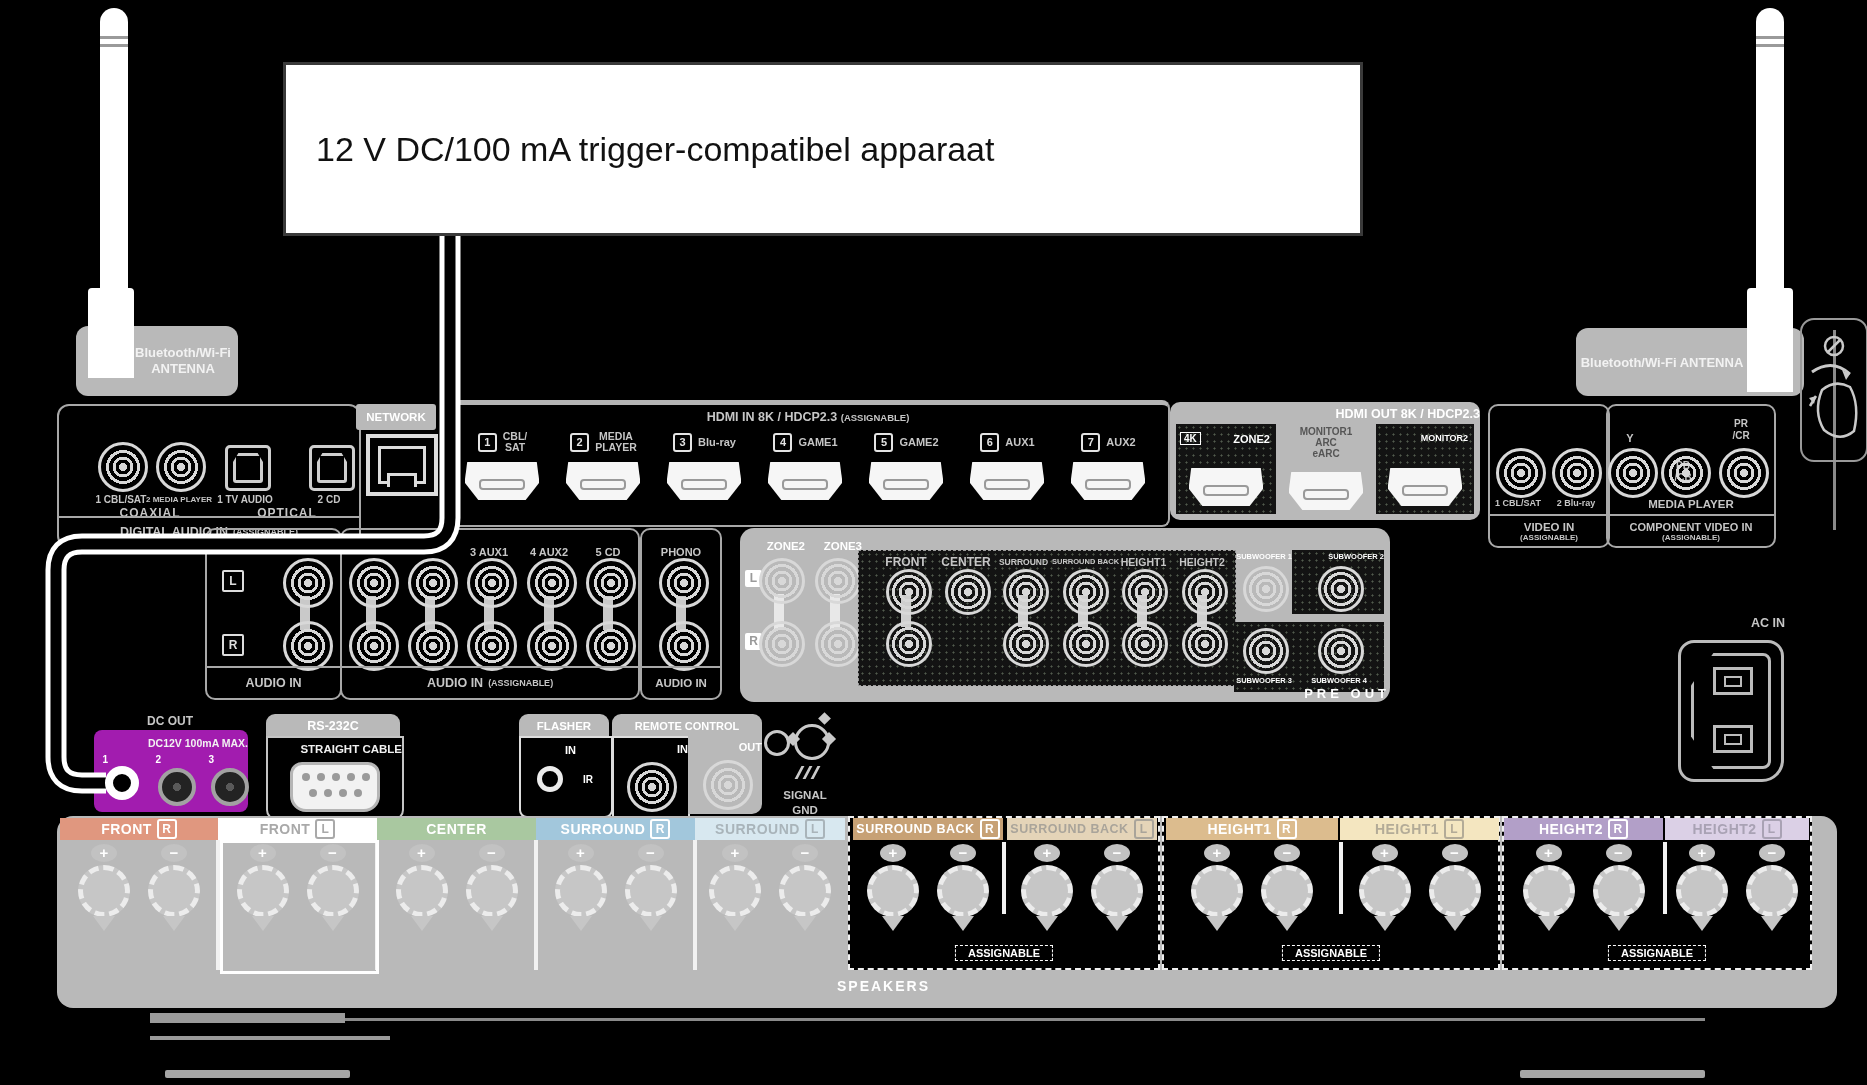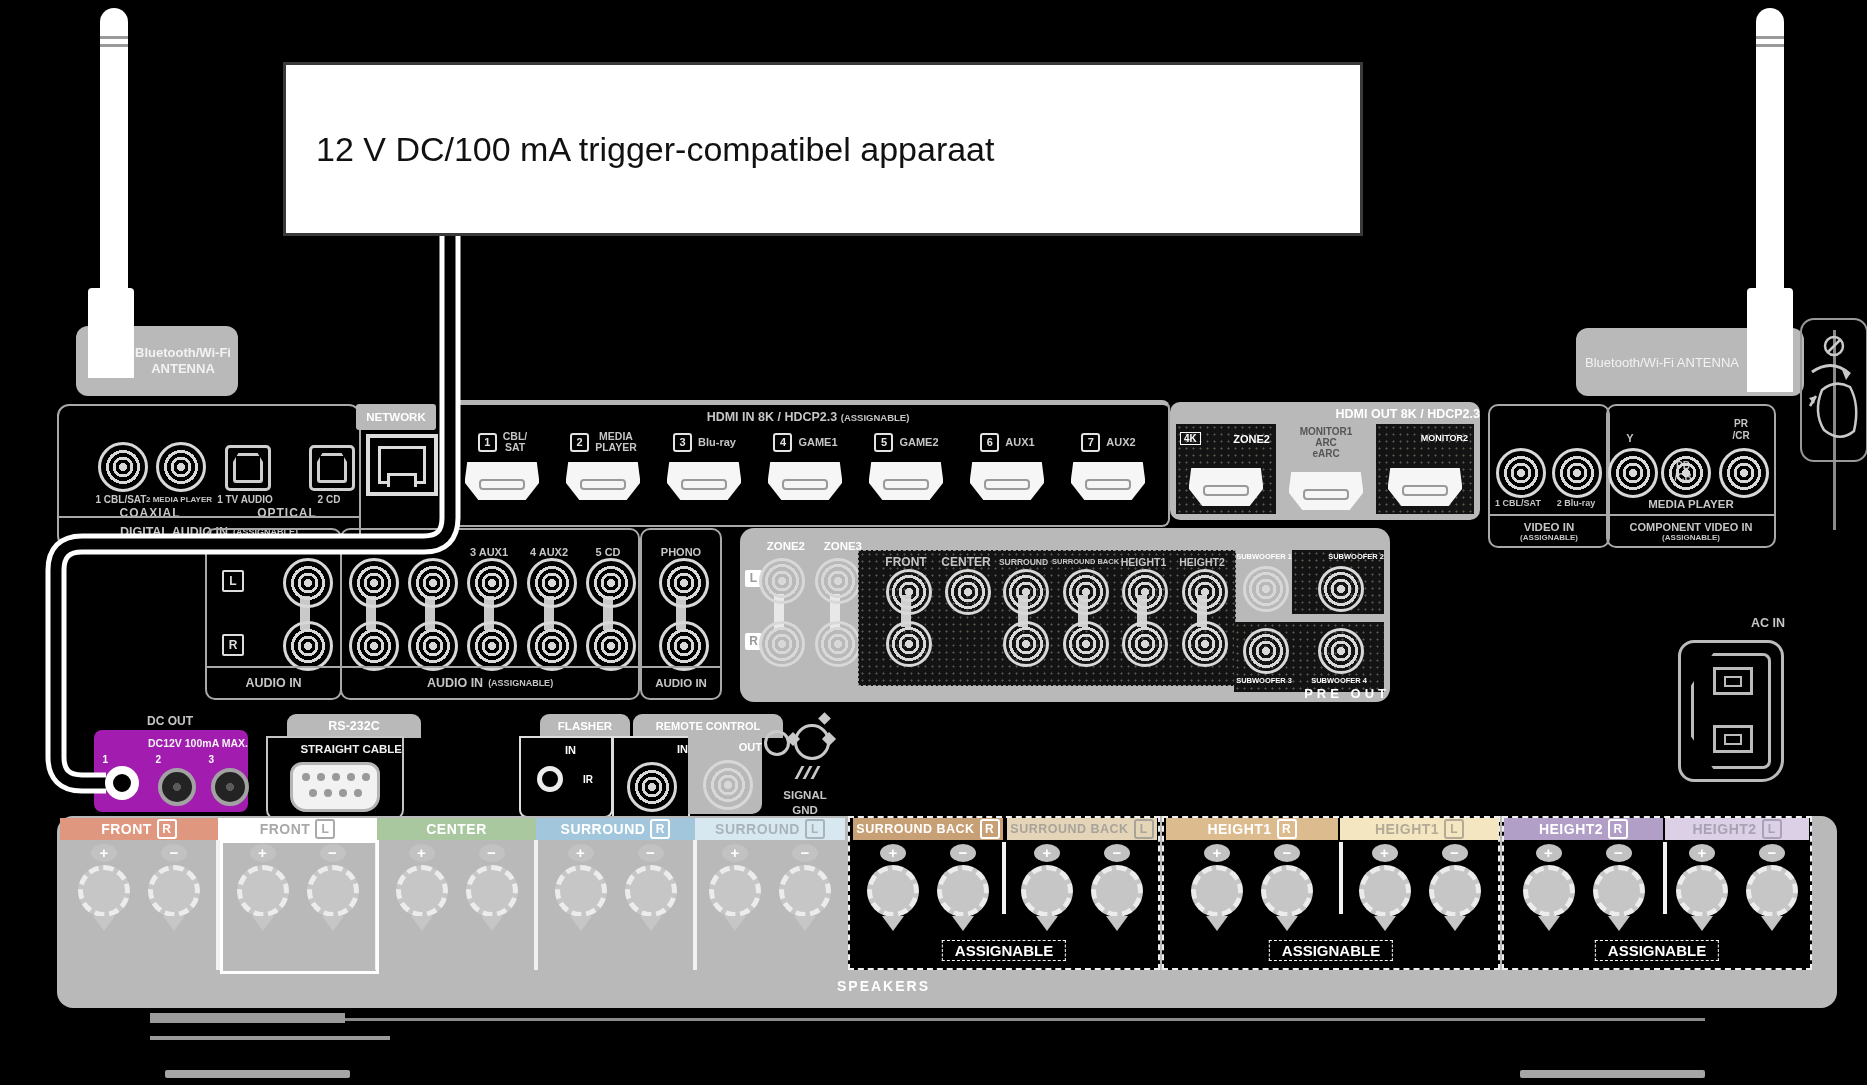--- a/index.html
+++ b/index.html
@@ -46,24 +46,24 @@
          justify-content:center;gap:5px;font-weight:bold;font-size:14px;letter-spacing:.5px;white-space:nowrap;}
   .spk-group{position:absolute;top:818px;height:152px;}
   .posts{position:absolute;top:26px;left:0;right:0;display:flex;justify-content:center;gap:18px;}
   .post{display:flex;flex-direction:column;align-items:center;gap:3px;width:52px;}
   .sign{width:26px;height:18px;border-radius:50%;background:#c2c2c2;color:#fff;
         font-weight:bold;font-size:15px;line-height:17px;text-align:center;}
   .knob{width:52px;height:52px;border-radius:50%;border:5px dashed #ececec;background:#c6c6c6;box-sizing:border-box;}
   .cone{width:0;height:0;border:11px solid transparent;border-top:15px solid #c6c6c6;margin-top:-4px;}
   .dark-spk{position:absolute;top:816px;height:154px;background:#000;border:2px dashed #f0f0f0;box-sizing:border-box;}
   .asg{position:absolute;bottom:7px;left:50%;transform:translateX(-50%);border:1px dashed #fff;
-       color:#fff;font-size:15px;font-weight:bold;padding:1px 12px;white-space:nowrap;}
+       color:#fff;font-size:11px;font-weight:bold;padding:1px 12px;white-space:nowrap;}
   .vline{position:absolute;background:#f2f2f2;}
   .tab{position:absolute;background:#b9b9b9;border-radius:9px 9px 0 0;color:#fff;font-weight:bold;
-       text-align:center;margin-left:21px;}
+       text-align:center;}
   .pin{position:absolute;width:34px;height:22px;border:3px solid #bbb;display:flex;align-items:center;justify-content:center;}
   .pini{width:14px;height:7px;border:2px solid #bbb;}
   .gline{position:absolute;background:#9a9a9a;}
 </style>
 </head>
 <body>
 
 <div class="stage">
 
   <div class="gline abs" style="left:150px;top:1018px;width:1555px;height:3px;background:#8a8a8a;"></div>
@@ -76,21 +76,21 @@
   <div class="abs gbox" style="left:76px;top:326px;width:162px;height:70px;border-radius:12px;display:flex;flex-direction:column;align-items:center;justify-content:center;padding-left:52px;box-sizing:border-box;color:#f2f2f2;font-weight:bold;font-size:13px;line-height:16px;text-align:center;">
     <span>Bluetooth/Wi-Fi</span>
     <span>ANTENNA</span>
   </div>
   <div class="abs" style="left:88px;top:288px;width:46px;height:90px;background:#fff;border-radius:4px 4px 0 0;"></div>
   <div class="abs" style="left:100px;top:8px;width:28px;height:286px;background:#fff;border-radius:14px 14px 0 0;">
     <div style="position:absolute;left:0;right:0;top:28px;height:3px;background:#9a9a9a;"></div>
     <div style="position:absolute;left:0;right:0;top:36px;height:3px;background:#9a9a9a;"></div>
   </div>
 
-  <div class="abs gbox" style="left:1576px;top:328px;width:228px;height:68px;border-radius:12px;display:flex;align-items:center;justify-content:center;padding-right:56px;box-sizing:border-box;color:#f2f2f2;font-weight:normal;font-size:13px;">
+  <div class="abs gbox" style="left:1576px;top:328px;width:228px;height:68px;border-radius:12px;display:flex;align-items:center;justify-content:center;padding-right:56px;box-sizing:border-box;color:#f2f2f2;font-weight:bold;font-size:13px;">
     <span>Bluetooth/Wi-Fi ANTENNA</span>
   </div>
   <div class="abs" style="left:1747px;top:288px;width:46px;height:104px;background:#fff;border-radius:4px 4px 0 0;"></div>
   <div class="abs" style="left:1756px;top:8px;width:28px;height:286px;background:#fff;border-radius:14px 14px 0 0;">
     <div style="position:absolute;left:0;right:0;top:28px;height:3px;background:#9a9a9a;"></div>
     <div style="position:absolute;left:0;right:0;top:36px;height:3px;background:#9a9a9a;"></div>
   </div>
   <div class="abs" style="left:1800px;top:318px;width:64px;height:140px;border:2px solid #999;border-radius:14px;">
     <svg width="60" height="136" viewBox="0 0 60 136">
       <circle cx="32" cy="26" r="9" fill="none" stroke="#c9c9c9" stroke-width="2.5"></circle>

